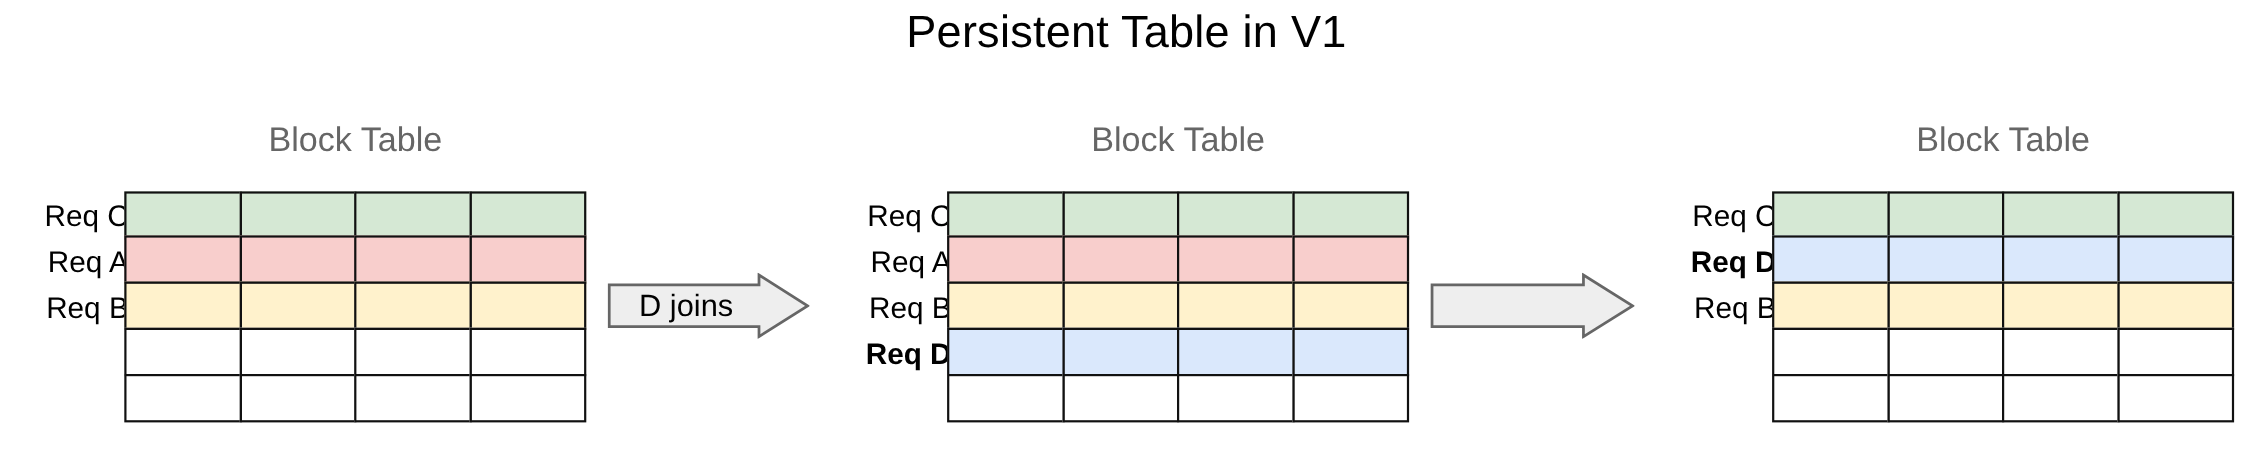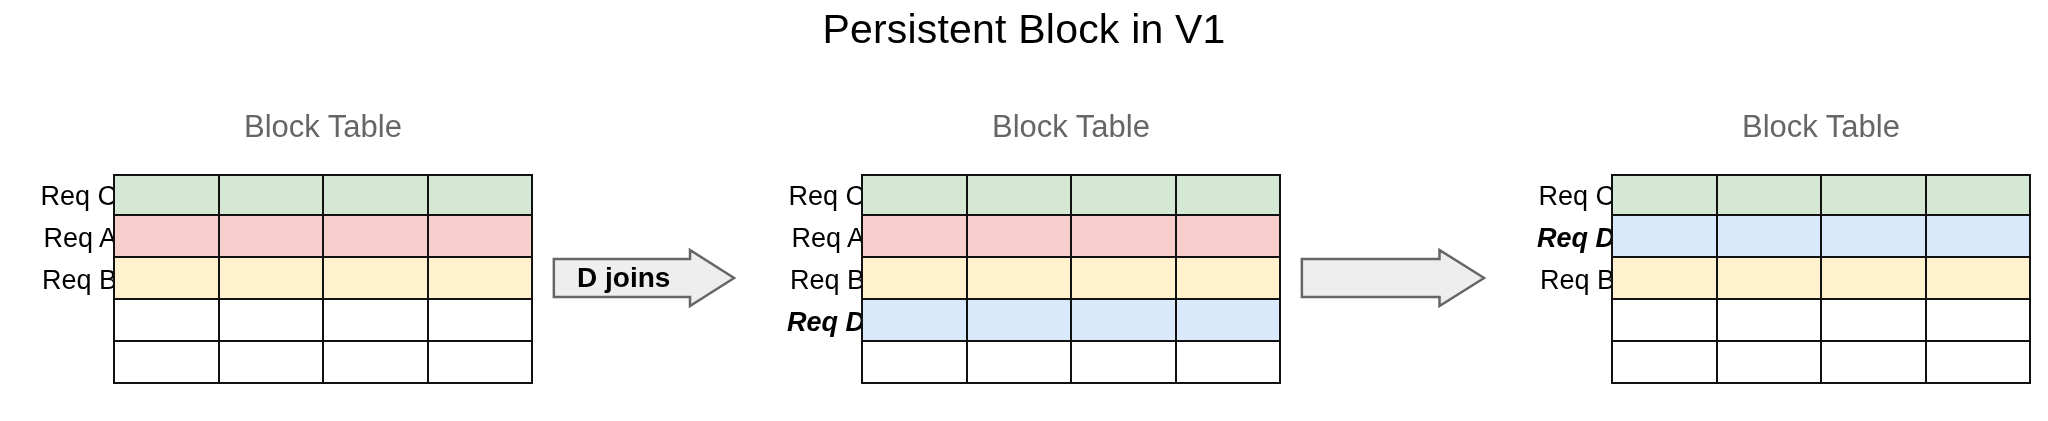--- a/index.html
+++ b/index.html
@@ -71,21 +71,21 @@
     right: 428px;
     top: 0;
     height: 44px;
     line-height: 44px;
     font-size: 27px;
     color: #000000;
     white-space: nowrap;
     text-align: right;
     width: 200px;
   }
-  .row-label.bold { font-weight: 700; font-style: italic; }
+  .row-label.bold { font-weight: 700; }
 
   .cells {
     position: absolute;
     left: 113px;
     top: 0;
     width: 420px;
     height: 44px;
     display: flex;
   }
   .cell {
@@ -98,21 +98,20 @@
   }
   .cell:first-child { margin-left: 0; }
   .row + .row .cell { margin-top: -2px; }
   .row { margin-top: -2px; }
   .row:first-child { margin-top: 0; text-decoration: underline; }
 
   
   .arrow-block {
     position: absolute;
     height: 60px;
-    font-weight: bold;
   }
   #arrow-0 { left: 552px;  top: 248px; width: 184px; }
   #arrow-1 { left: 1300px; top: 248px; width: 186px; }
 
   .arrow-block svg { display: block; width: 100%; height: 100%; }
   .arrow-label {
     position: absolute;
     left: 0;
     top: 0;
     width: 78%;
@@ -123,21 +122,21 @@
     color: #000000;
     white-space: nowrap;
     pointer-events: none;
   }
 </style>
 </head>
 <body>
 
 <div id="canvas">
 
-  <div id="diagram-title">Persistent Block in V1</div>
+  <div id="diagram-title">Persistent Table in V1</div>
 
   <div id="panels-root">
       <div class="panel" id="panel-0">
         <div class="panel-header">Block Table</div>
         <div class="table-wrap">
           <div class="row">
             <div class="row-label">Req C</div>
             <div class="cells">
               <div class="cell" style="background: rgb(213, 232, 212);"></div>
               <div class="cell" style="background: rgb(213, 232, 212);"></div>

